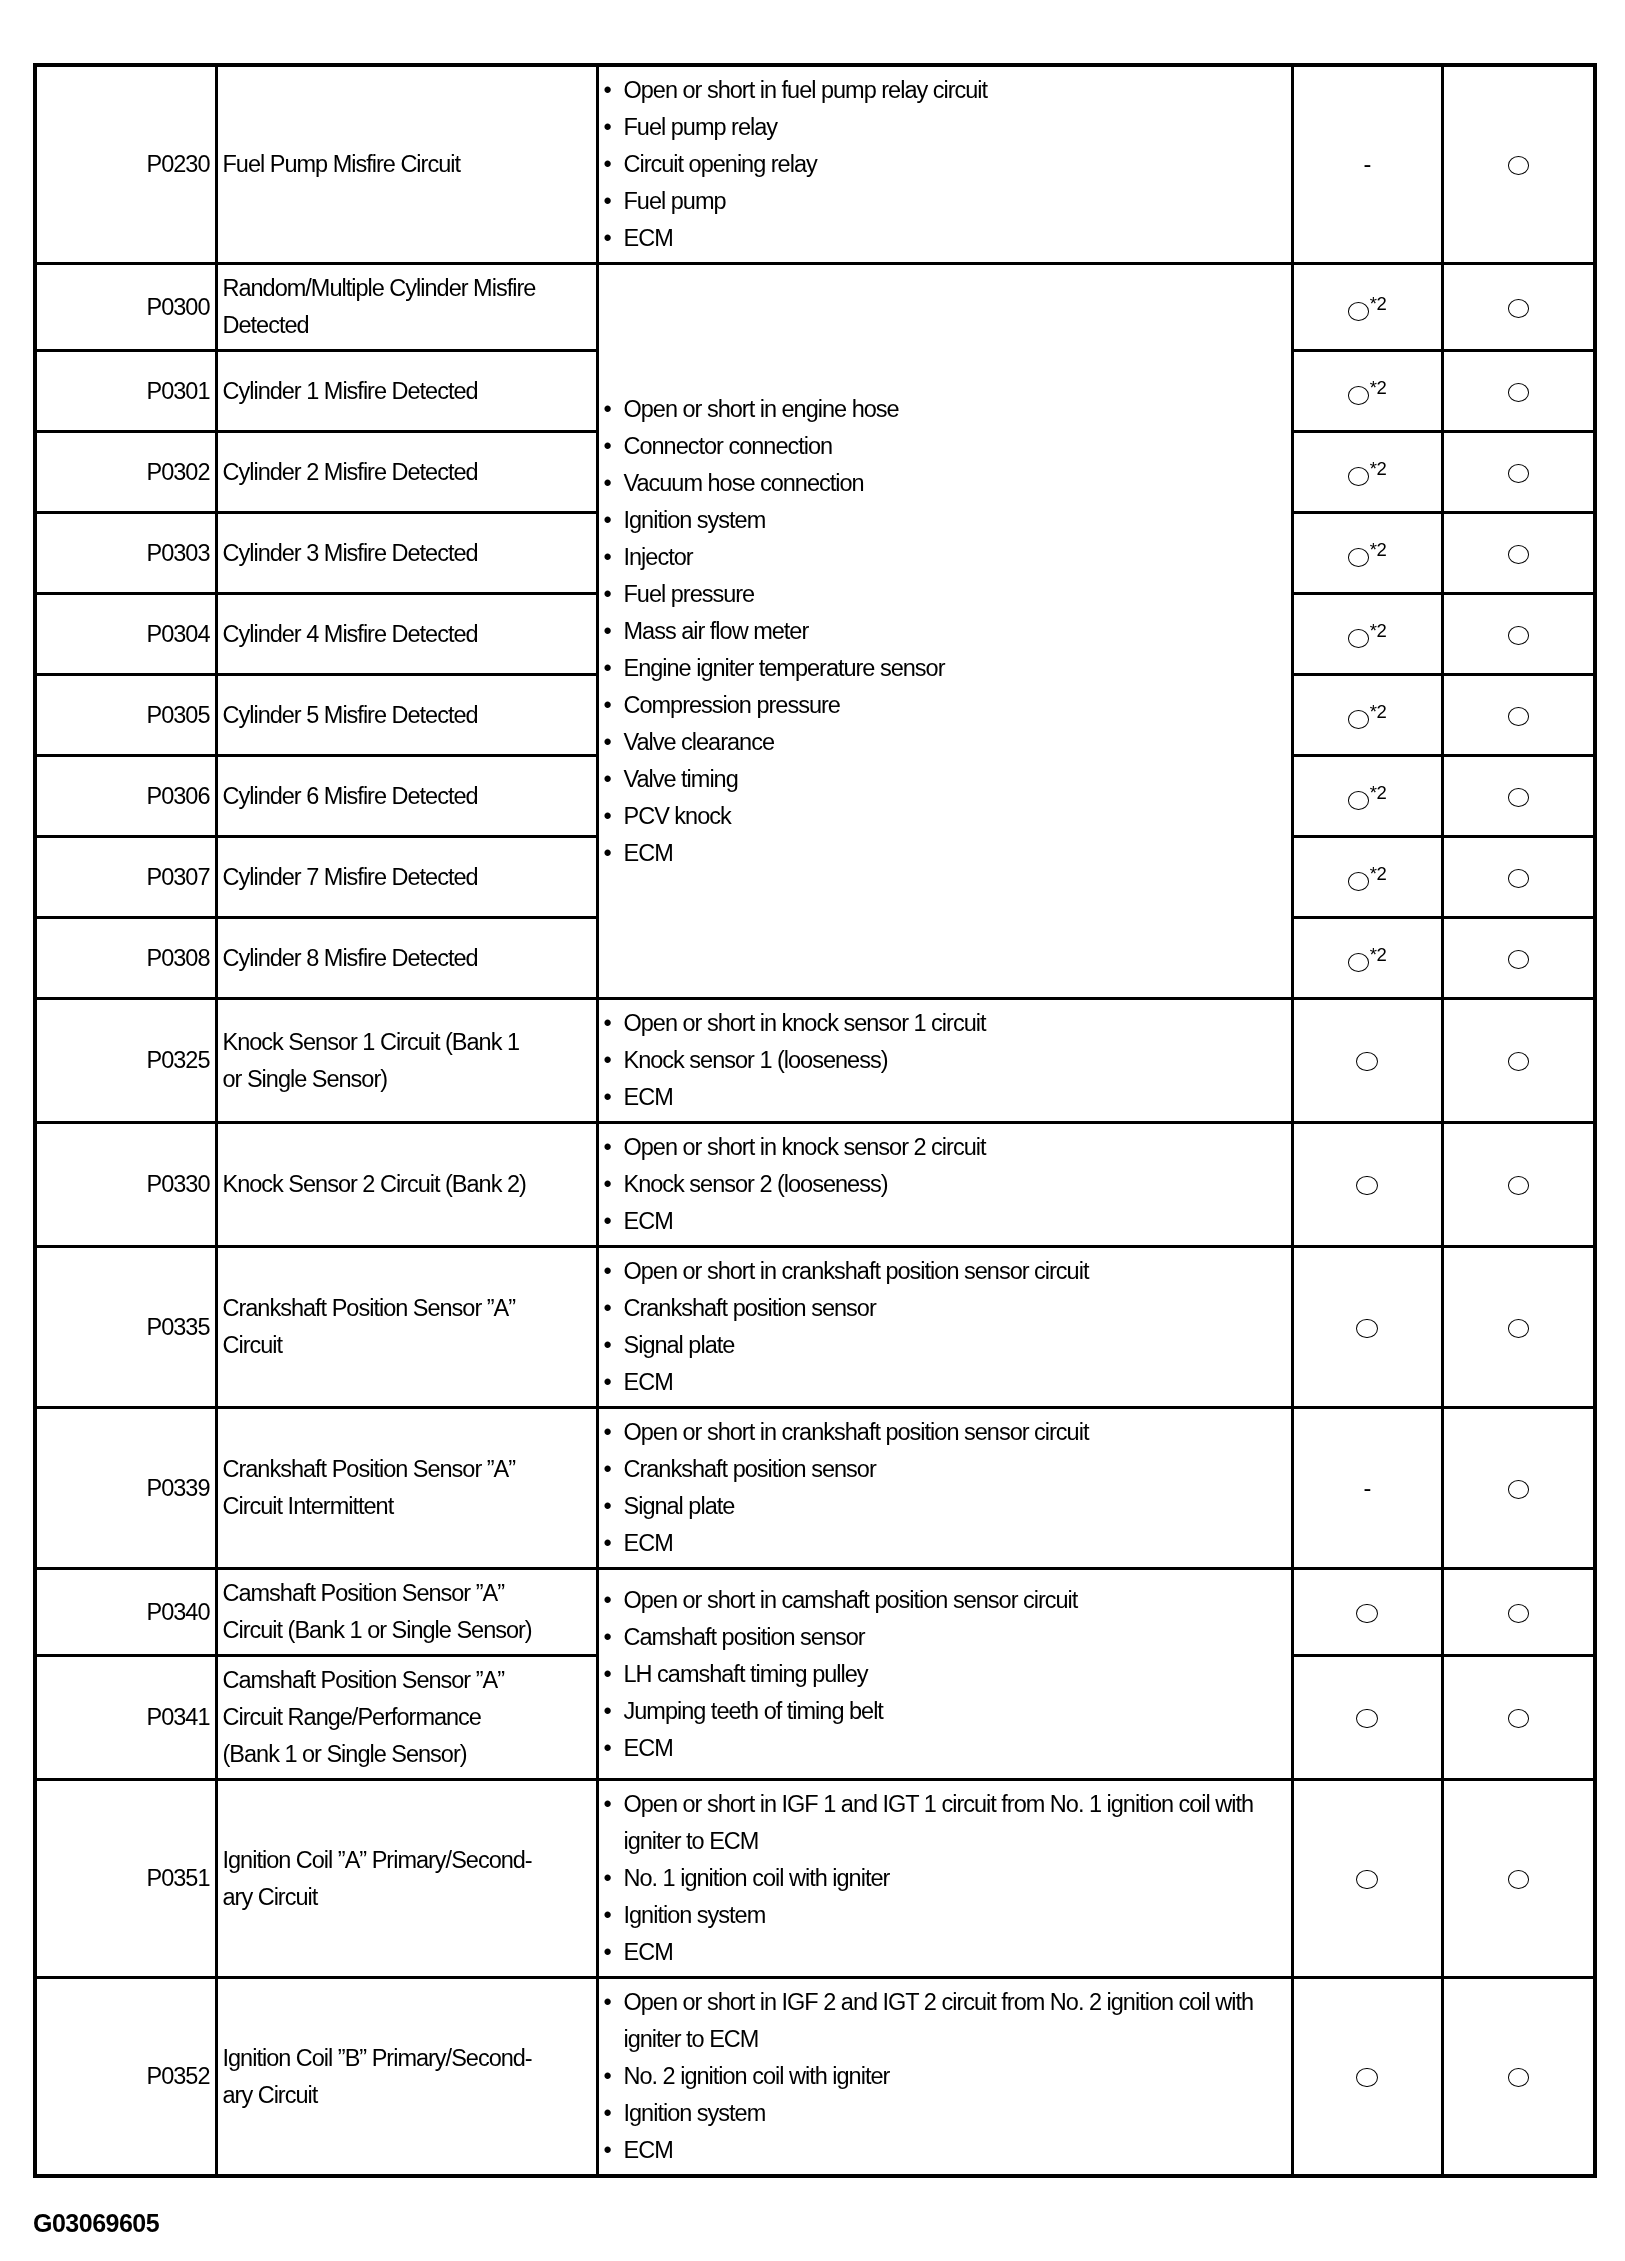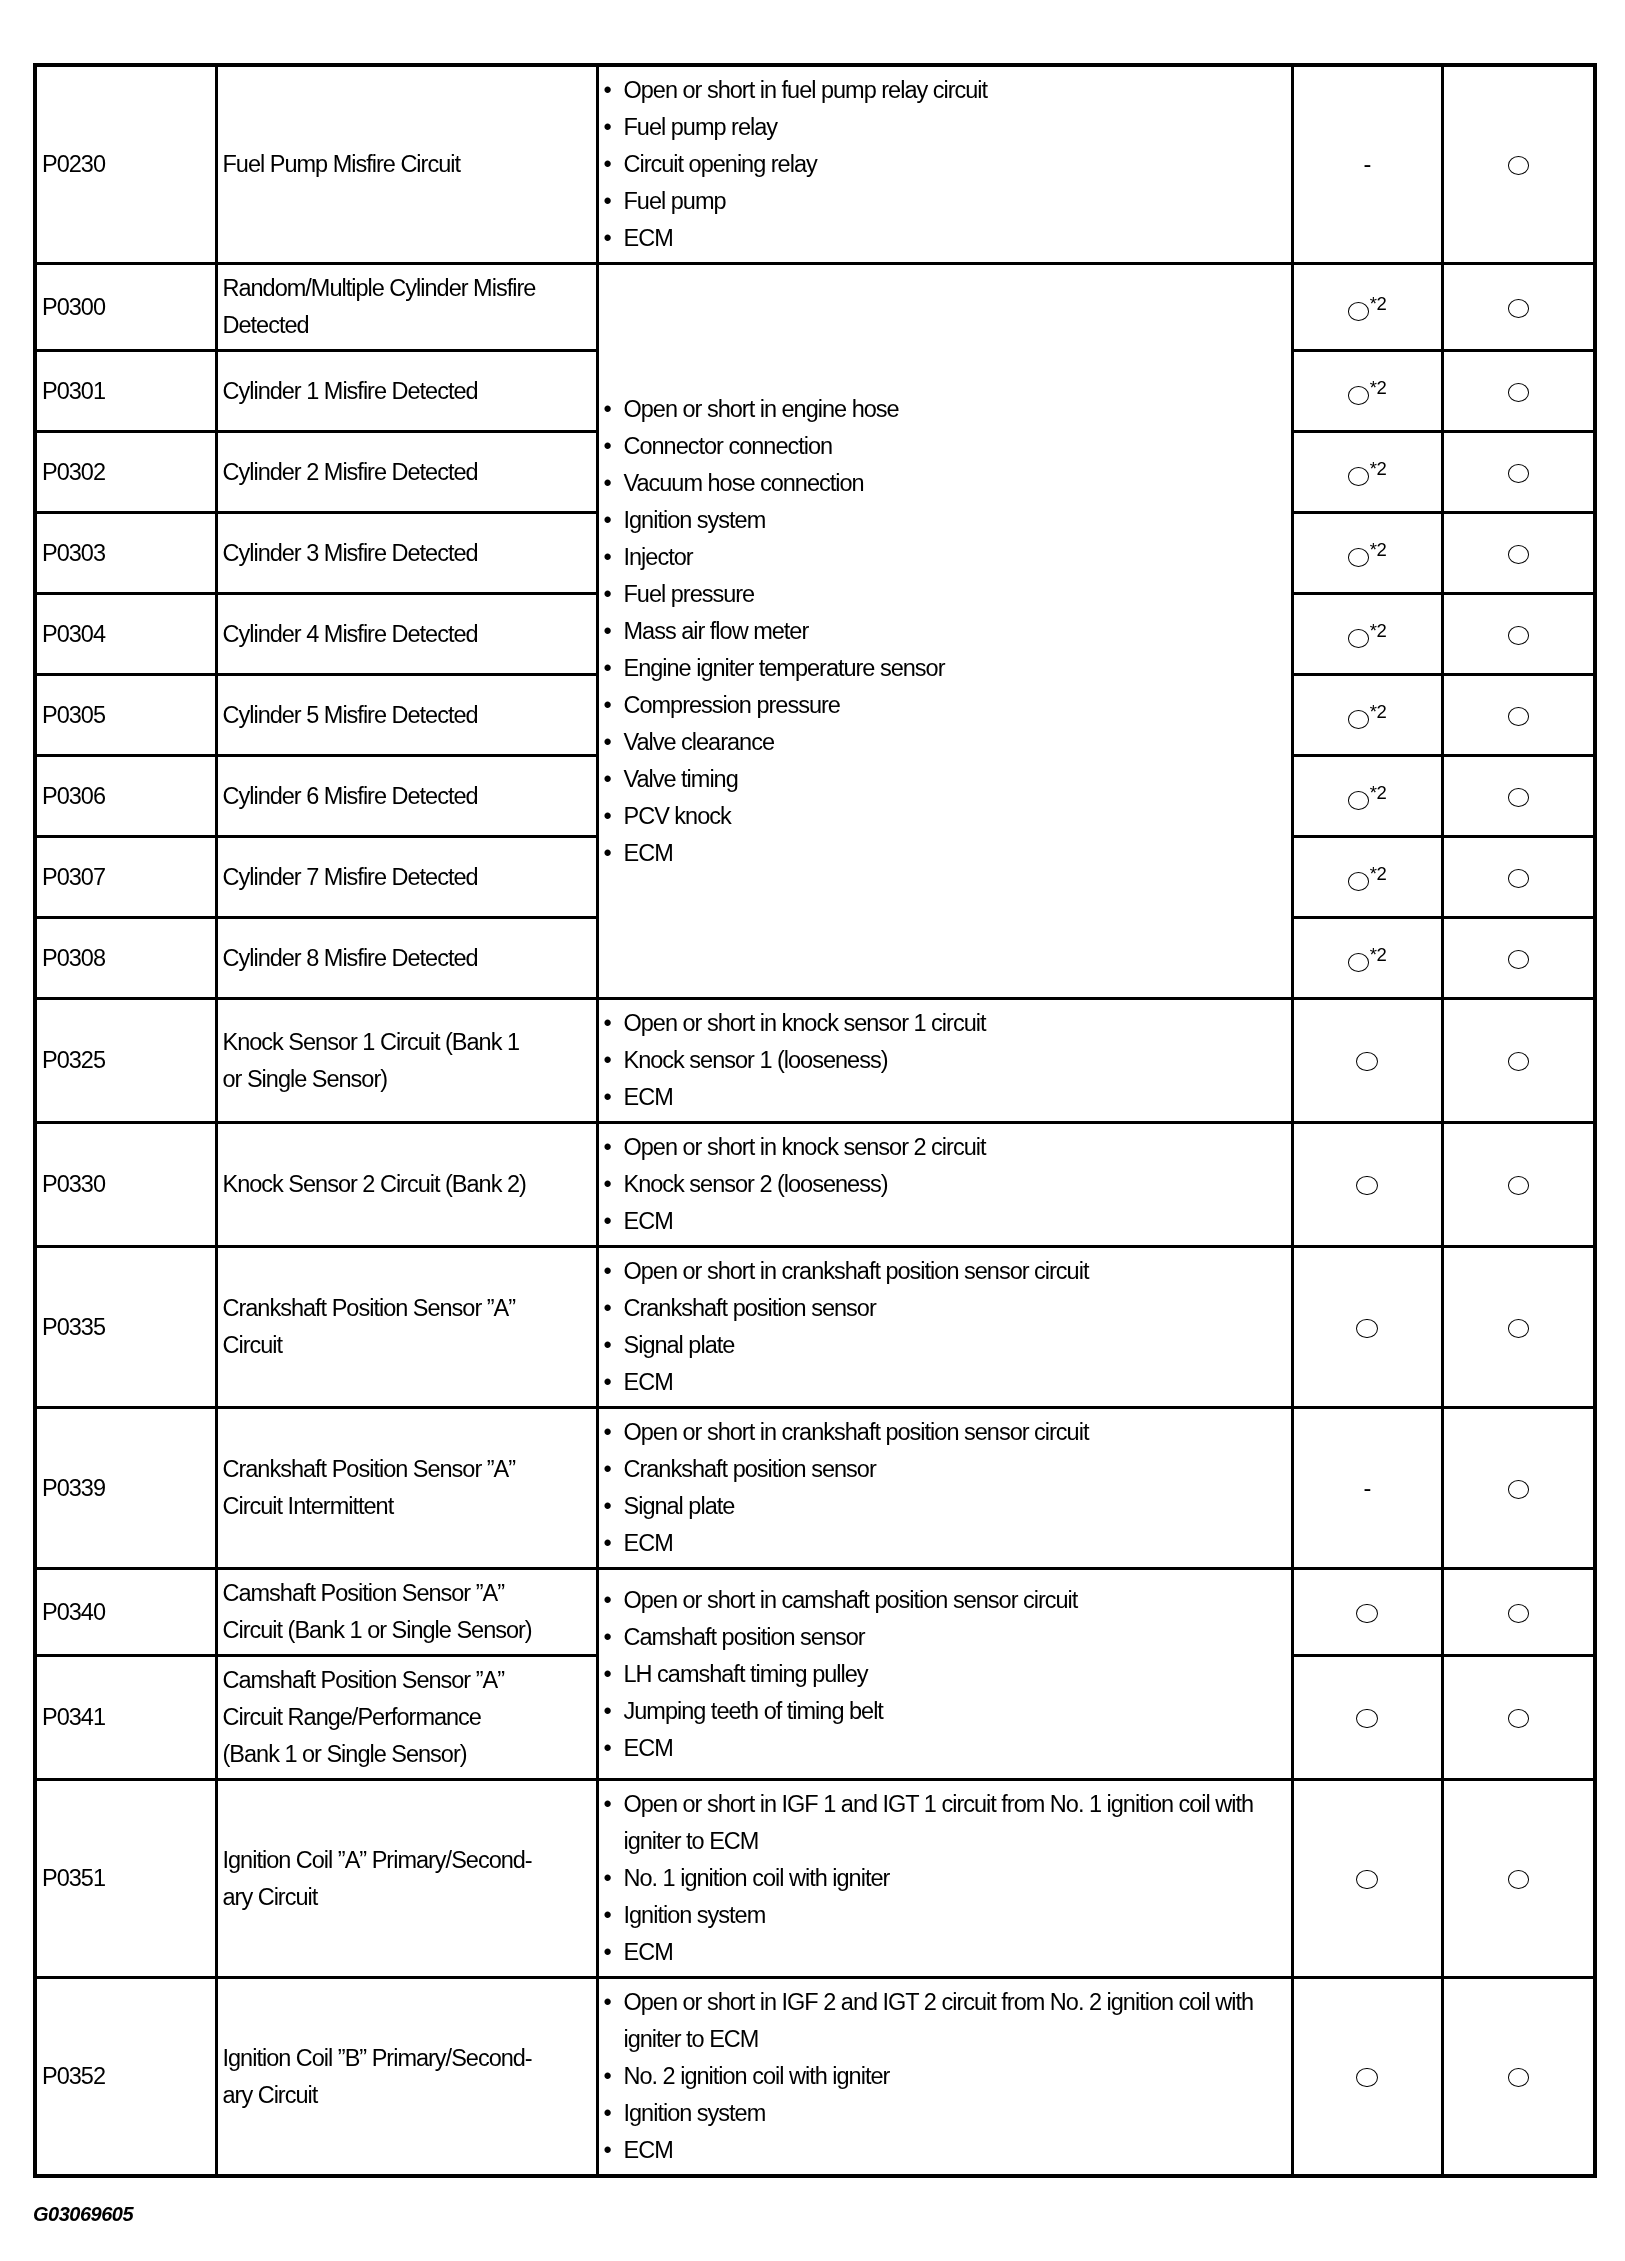--- a/index.html
+++ b/index.html
@@ -22,21 +22,21 @@
   table.dtc td{
     border:3.4px solid #000;
     font-size:23.5px;
     letter-spacing:-1px;
     line-height:37px;
     vertical-align:middle;
     padding:5px 5px;
     box-sizing:border-box;
     overflow:hidden;
   }
-  td.code{text-align:left;letter-spacing:-0.7px;}
+  td.code{text-align:right;letter-spacing:-0.7px;}
   td.desc{padding-left:13.4px;padding-right:3.4px;}
   td.causes{padding-left:11.8px;padding-right:5px;}
   .cause{display:flex;align-items:flex-start;}
   .cause .dot{flex:0 0 20px;text-align:left;}
   .cause .cause-text{flex:1 1 auto;}
   td.mark{text-align:center;}
   .circle{
     display:inline-block;
     width:19.3px;height:17px;
     border:1.7px solid #000;
@@ -44,26 +44,25 @@
     vertical-align:middle;
   }
   .mark-sup{
     font-size:18.5px;
     letter-spacing:-0.4px;
     vertical-align:8.4px;
     margin-left:0.8px;
   }
   .dash-mark{font-size:23.5px;}
   .figure-id{
-    margin-top:22px;
-    font-size:20px;
+    margin-top:31px;
+    font-size:25px;
     font-weight:700;
     letter-spacing:-0.5px;
     line-height:28.5px;
-    font-style:italic;
   }
 </style>
 </head>
 <body>
 
 <div class="sheet">
   <table class="dtc">
     <colgroup>
       <col style="width:181px">
       <col style="width:381px">

